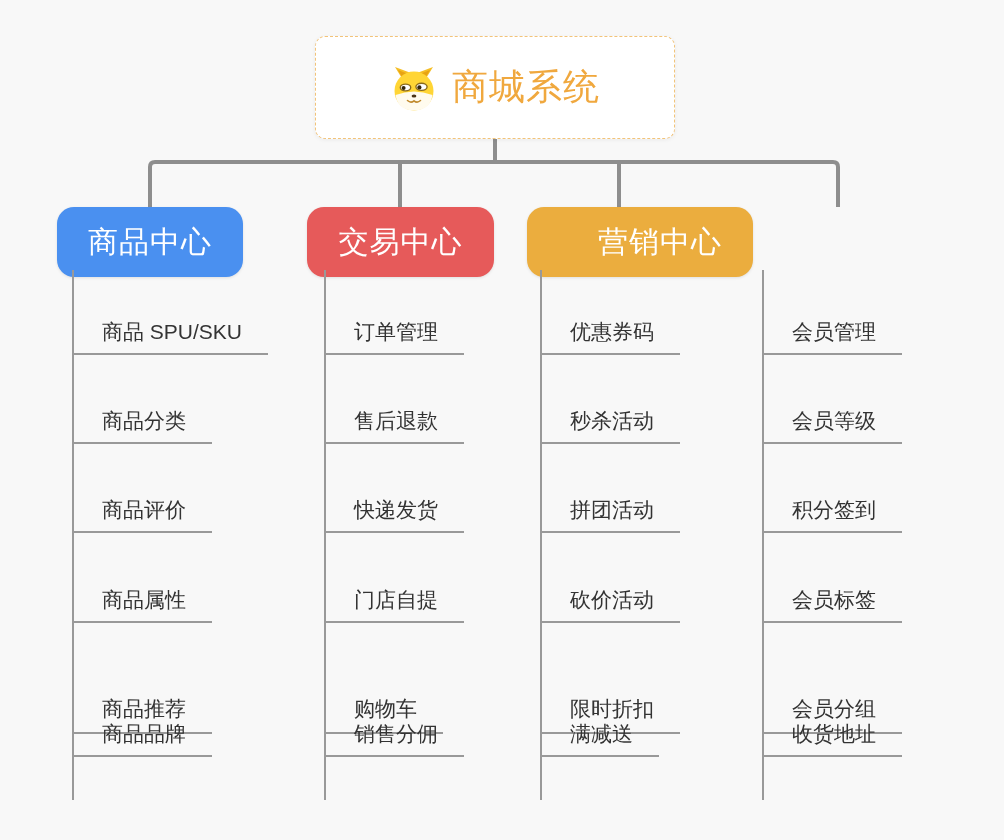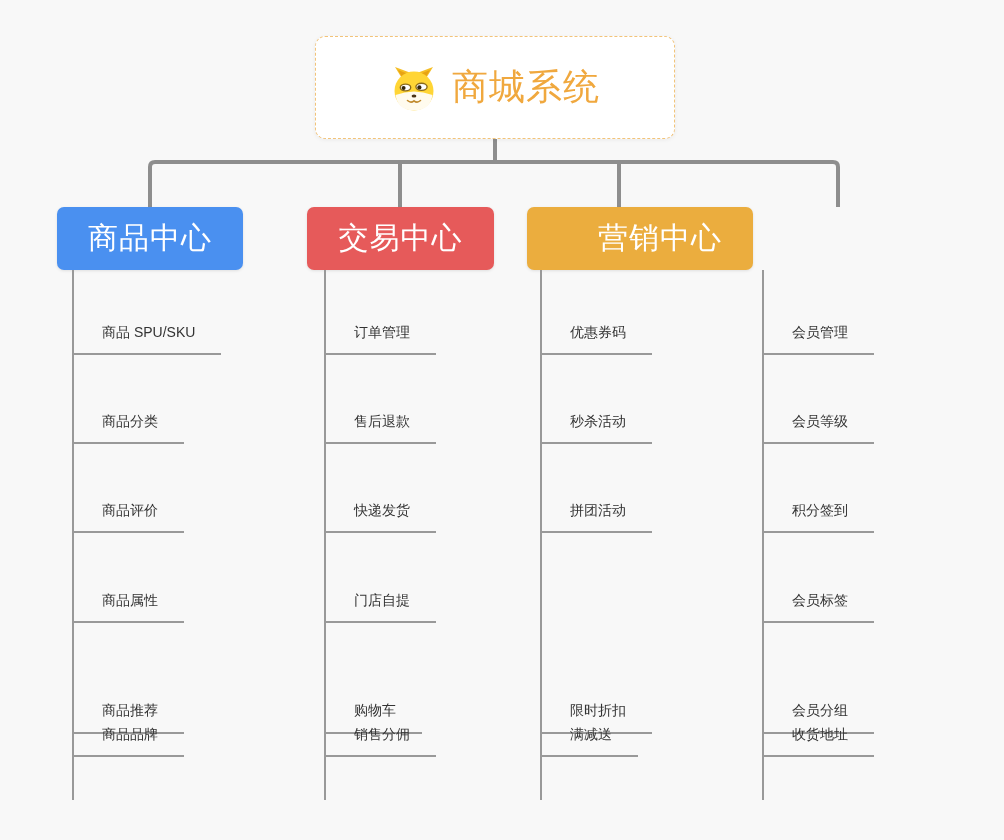--- a/index.html
+++ b/index.html
@@ -29,22 +29,22 @@
   }
   .root-title{
     font-size:36px;
     letter-spacing:1px;
     color:#F0A83E;
     white-space:nowrap;
   }
   .doge{width:48px;height:48px;flex:0 0 auto;}
   
   .branch{
-    position:absolute;top:207px;height:63px;width:186px;
-    border-radius:7px;
+    position:absolute;top:207px;height:70px;width:186px;
+    border-radius:17px;
     display:flex;align-items:center;justify-content:center;
     color:#FFFFFF;font-size:30px;letter-spacing:1px;
     box-shadow:0 1px 3px rgba(0,0,0,0.10);
     font-family:Liberation Mono, monospace;
   }
   .branch.b1{left:57px;}
   .branch.b2{left:307px;width:187px;}
   .branch.b3{left:527px;}
   .branch.b4{left:745px;width:187px;}
   
@@ -53,21 +53,21 @@
     background:#999999;
   }
   .spine.s1{left:72px;}
   .spine.s2{left:324px;}
   .spine.s3{left:540px;}
   .spine.s4{left:762px;}
   
   .leaf{position:absolute;white-space:nowrap;}
   .leaf span{
     display:inline-block;
-    font-size:14px;color:#333333;
+    font-size:21px;color:#333333;
     line-height:28px;
     padding:0 26px 7px 30px;
     border-bottom:2px solid #999999;
   }
   .c1{left:72px;} .c2{left:324px;} .c3{left:540px;} .c4{left:762px;}
   .r1{top:318px;} .r2{top:407px;} .r3{top:496px;}
   .r4{top:586px;} .r5{top:697px;font-family:Liberation Mono, monospace;} .r6{top:720px;}
 </style>
 </head>
 <body>
@@ -126,20 +126,21 @@
   <div class="leaf c2 r1"><span>订单管理</span></div>
   <div class="leaf c2 r2"><span>售后退款</span></div>
   <div class="leaf c2 r3"><span>快递发货</span></div>
   <div class="leaf c2 r4"><span>门店自提</span></div>
   <div class="leaf c2 r5"><span>购物车</span></div>
   <div class="leaf c2 r6"><span>销售分佣</span></div>
 
   <div class="leaf c3 r1"><span>优惠券码</span></div>
   <div class="leaf c3 r2"><span>秒杀活动</span></div>
   <div class="leaf c3 r3"><span>拼团活动</span></div>
+  <div class="leaf c3 r4"><span>砍价活动</span></div>
   <div class="leaf c3 r5"><span>限时折扣</span></div>
   <div class="leaf c3 r6"><span>满减送</span></div>
 
   <div class="leaf c4 r1"><span>会员管理</span></div>
   <div class="leaf c4 r2"><span>会员等级</span></div>
   <div class="leaf c4 r3"><span>积分签到</span></div>
   <div class="leaf c4 r4"><span>会员标签</span></div>
   <div class="leaf c4 r5"><span>会员分组</span></div>
   <div class="leaf c4 r6"><span>收货地址</span></div>
 

